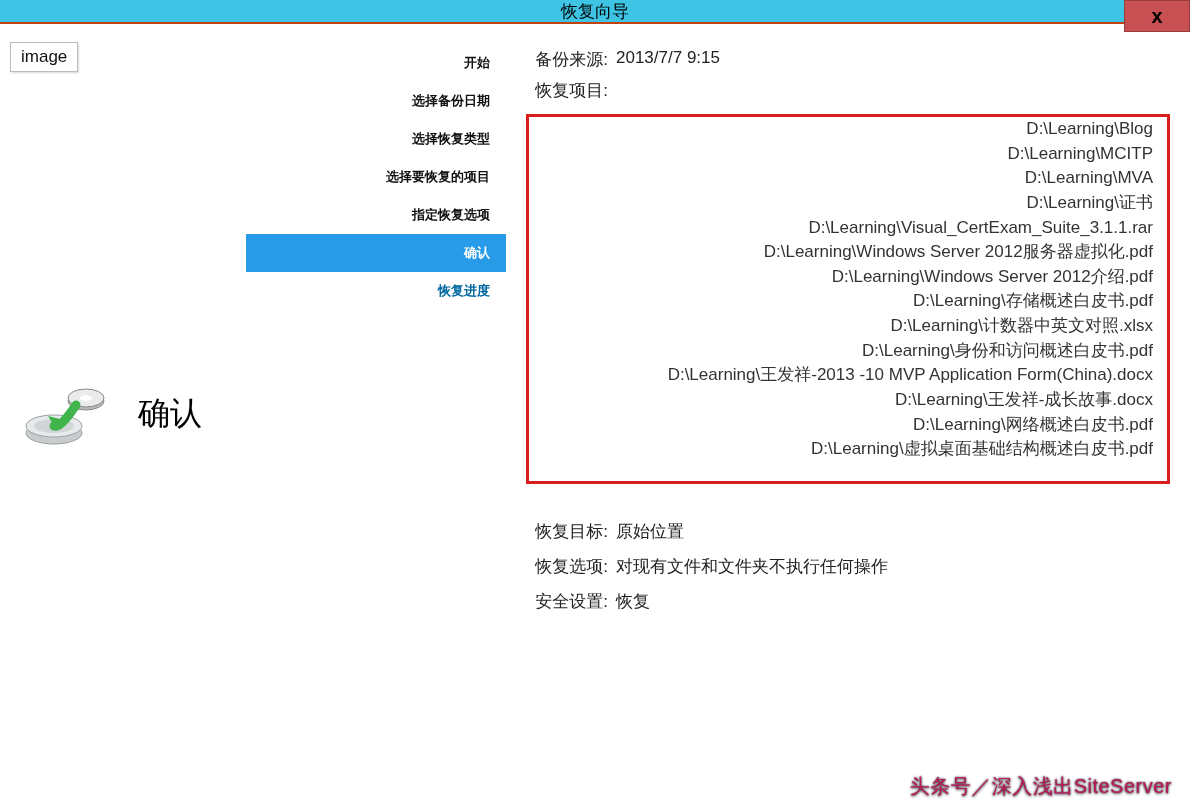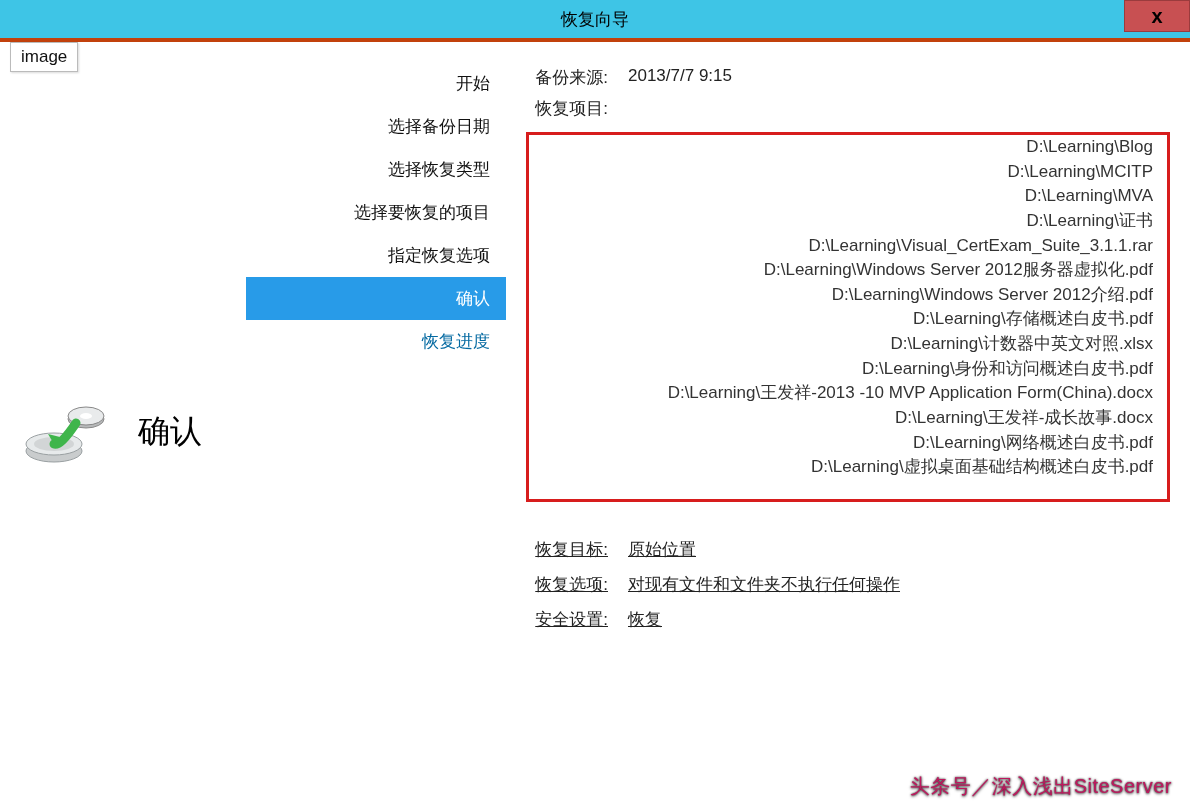--- a/index.html
+++ b/index.html
@@ -6,27 +6,27 @@
     body {
       font-family: "Microsoft YaHei", "Segoe UI", sans-serif;
       font-size: 15px;
       background: #fff;
       width: 1190px;
       height: 810px;
       overflow: hidden;
       position: relative;
     }
     .titlebar {
-      height: 42px;
+      height: 24px;
       background: #3ec5e6;
       display: flex;
       align-items: center;
       justify-content: center;
       position: relative;
-      border-bottom: 4px solid #c2410c;
+      border-bottom: 2px solid #c2410c;
     }
     .titlebar-title {
       font-size: 17px;
       color: #000;
     }
     .close-btn {
       position: absolute;
       right: 0;
       top: 0;
       width: 66px;
@@ -68,58 +68,59 @@
       display: flex;
       flex: 1;
       overflow: hidden;
     }
     .sidebar {
       width: 280px;
       padding: 20px 0 0 20px;
     }
     .sidebar-item {
       padding: 10px 16px;
-      font-size: 17px;
+      font-size: 13px;
       color: #111;
       cursor: pointer;
+      font-weight: bold;
     }
     .sidebar-item.active {
       background: #289be8;
       color: #fff;
     }
     .sidebar-item.disabled {
       color: #0369a1;
     }
     .main {
       flex: 1;
       padding: 20px 20px 0 20px;
       display: flex;
       flex-direction: column;
     }
     .info-row {
       display: flex;
-      gap: 20px;
+      gap: 8px;
       padding: 4px 0;
       font-size: 17px;
       color: #222;
     }
     .info-label { min-width: 82px; }
     .items-box {
       margin-top: 8px;
       border: 3px solid #d71d1d;
       background: #fff;
       padding: 0 14px;
       font-size: 17px;
       color: #333;
       line-height: 1.45;
       height: 370px;
     }
     .items-box div { white-space: nowrap; }
     .footer-info { margin-top: 30px; }
-    .footer-info .info-row { padding: 6px 0; text-decoration: underline; }
+    .footer-info .info-row { padding: 6px 0; }
     .tooltip-tag {
       position: absolute;
       top: 42px;
       left: 10px;
       background: #fff;
       border: 1px solid #bbb;
       padding: 4px 10px;
       font-size: 17px;
       color: #111;
       box-shadow: 1px 1px 2px rgba(0,0,0,0.15);

